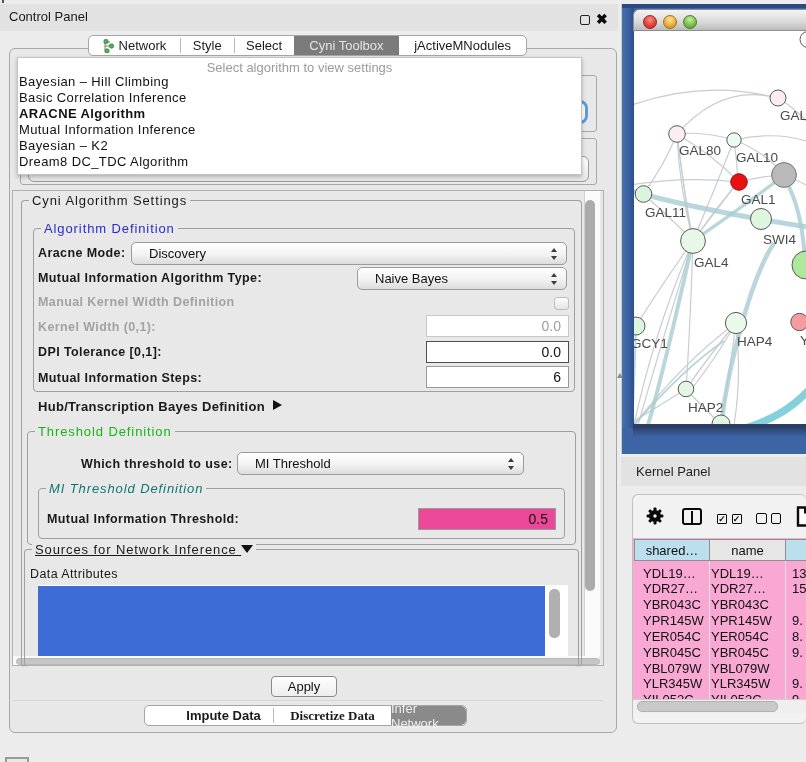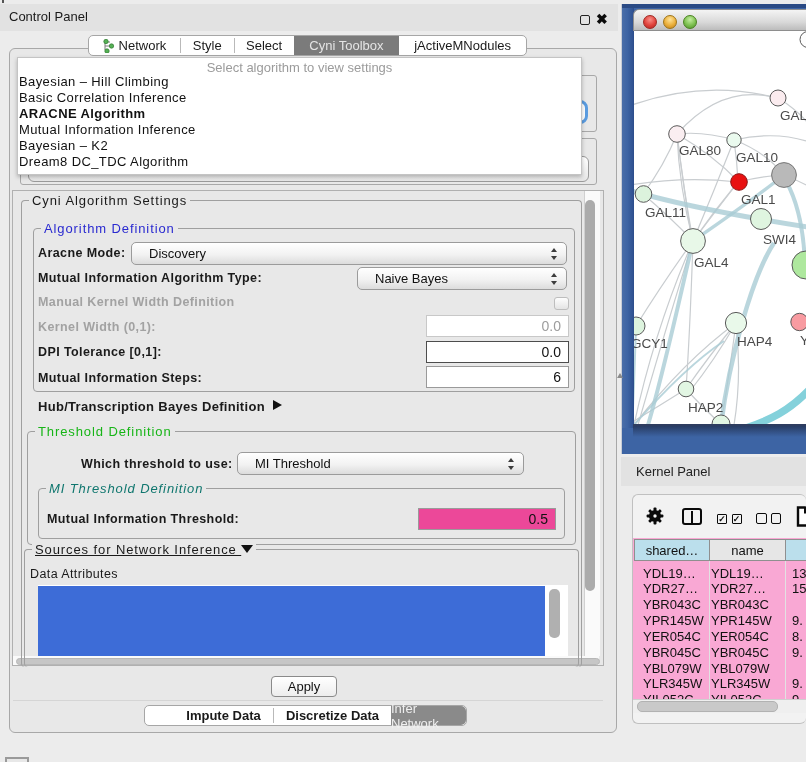--- a/index.html
+++ b/index.html
@@ -267,21 +267,21 @@
   <div style="position:absolute;left:511px;top:4px;width:11px;height:49px;background:#b0b0b0;border-radius:5px;"></div>
 </div>
 
 <div class="abs" style="left:13px;top:700px;width:590px;height:1px;background:#d5d5d5;"></div>
 <div class="abs" style="left:271px;top:676px;width:66px;height:21px;background:linear-gradient(#ffffff,#ededed);border:1px solid #8a8a8a;border-radius:4px;box-sizing:border-box;
      font-size:13px;color:#111;text-align:center;line-height:19px;">Apply</div>
 
 <div class="abs" style="left:144px;top:705px;width:323px;height:21px;background:#ffffff;border:1px solid #a6a6a6;border-radius:5px;box-sizing:border-box;display:flex;font-size:13px;font-weight:bold;color:#1a1a1a;">
   <div style="width:99px;display:flex;align-items:center;justify-content:center;padding-left:29px;">Impute Data</div>
   <div style="width:1px;background:#b9b9b9;margin:2px 0;"></div>
-  <div style="width:117px;display:flex;align-items:center;justify-content:center;">Discretize Data</div>
+  <div style="width:117px;display:flex;align-items:center;justify-content:center;font-family:Liberation Serif, serif;">Discretize Data</div>
   <div style="flex:1;display:flex;align-items:center;justify-content:center;background:#8a8a8a;color:#efefef;font-weight:normal;
        border-top-right-radius:5px;border-bottom-right-radius:5px;">Infer Network</div>
 </div>
 
 <div class="abs" style="left:5px;top:757px;width:20px;height:10px;border:2px solid #9a9a9a;background:#e8e8e8;"></div>
 
 <div class="abs" style="left:617px;top:373px;width:0;height:0;border-bottom:5px solid #8a8a8a;border-left:3px solid transparent;border-right:3px solid transparent;"></div>
 
 <div class="abs" style="left:17px;top:57px;width:563px;height:116px;background:#ffffff;border:1px solid #c4c4c4;
      box-shadow:0 2px 4px rgba(0,0,0,0.25);z-index:50;">

